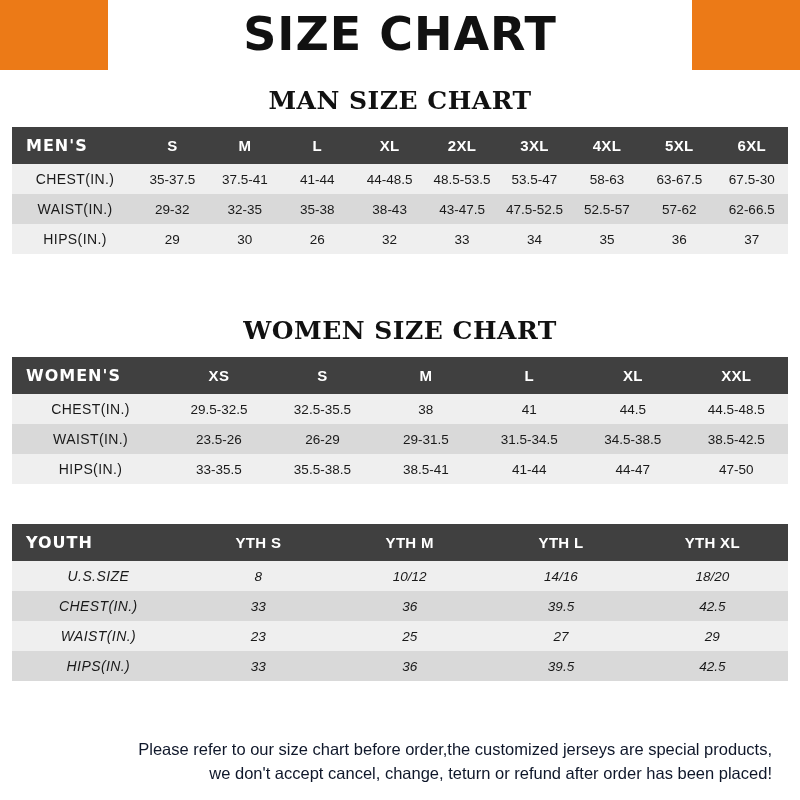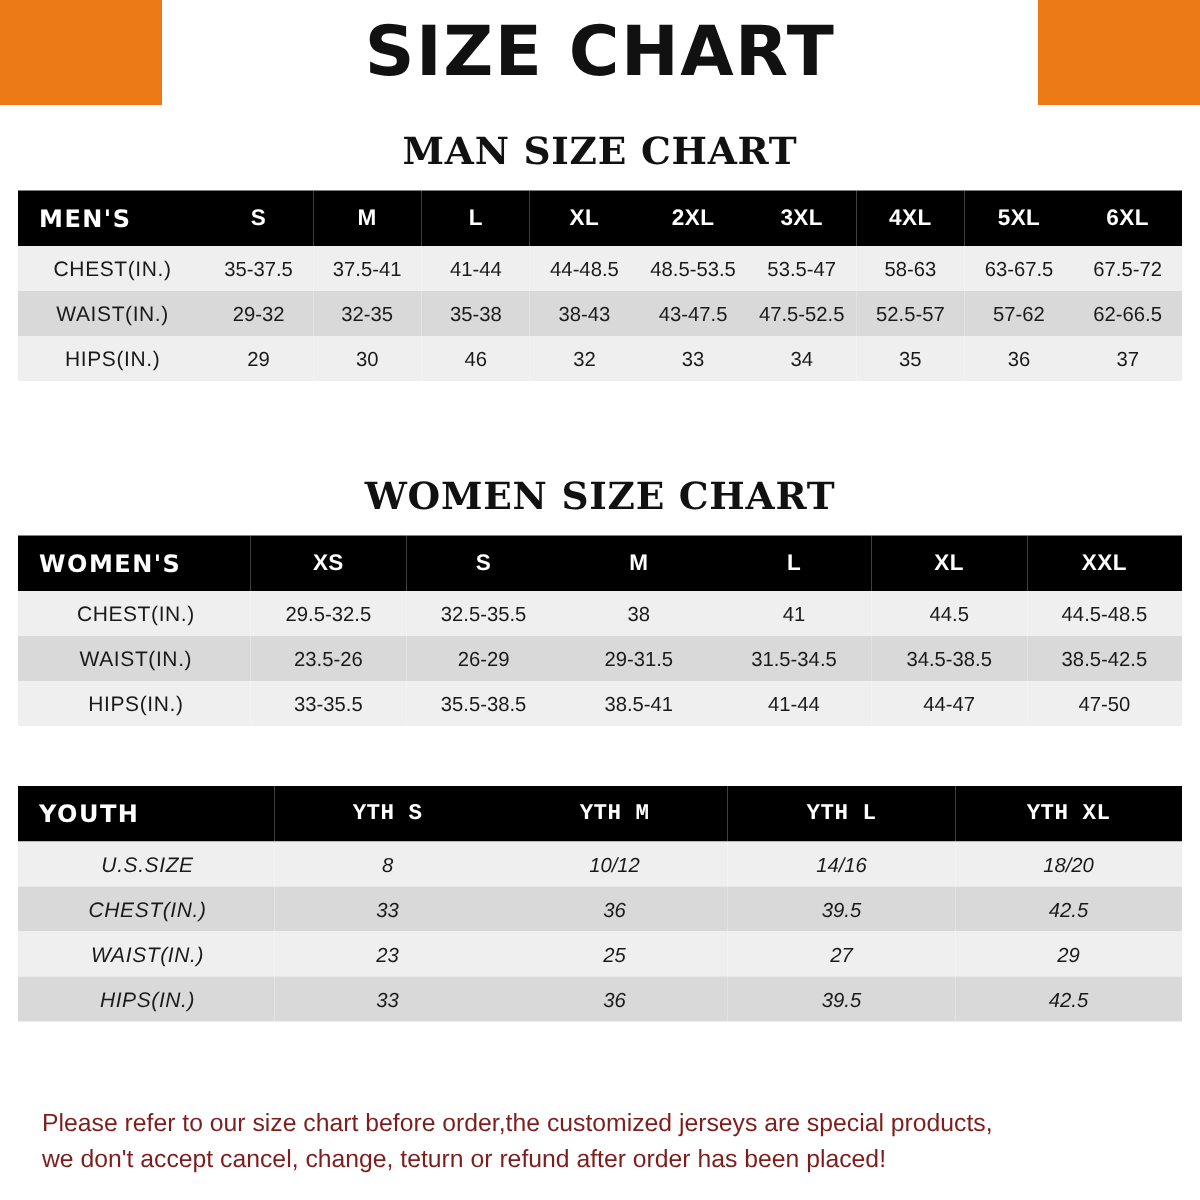--- a/index.html
+++ b/index.html
@@ -76,21 +76,21 @@
     border-collapse: collapse;
     table-layout: fixed;
   }
   table.size-table th,
   table.size-table td {
     text-align: center;
     font-family: "Liberation Sans", sans-serif;
     color: #1a1a1a;
   }
   table.size-table thead th {
-    background: #000000;
+    background: #404040;
     color: #ffffff;
     font-size: 15px;
     font-weight: bold;
     padding: 9px 2px;
     letter-spacing: 0.3px;
   }
   table.size-table thead th.rowhead {
     text-align: left;
     padding-left: 14px;
     font-family: "DejaVu Sans", sans-serif;
@@ -109,31 +109,31 @@
     text-align: center;
     font-size: 14px;
     letter-spacing: 0.4px;
     padding-left: 4px;
     margin-left: 34px;
   }
   
   .tbl-men col.c0 { width: 16%; }
   .tbl-women col.c0 { width: 20%; }
   .tbl-youth col.c0 { width: 22%; }
-  .tbl-youth thead th { font-size: 16px; padding: 11px 2px; font-family: Liberation Mono, monospace; }
+  .tbl-youth thead th { font-size: 16px; padding: 11px 2px; }
   .tbl-youth tbody td { font-size: 14.5px; padding: 10px 2px; font-style: italic; }
   .tbl-women thead th { font-size: 16px; padding: 11px 2px; }
   .tbl-women tbody td { font-size: 14px; padding: 9px 2px; }
 
   
   .footer-note {
     margin-top: auto;
     padding: 12px 16px 14px 16px;
-    text-align: left;
-    color: #7f1d1d;
+    text-align: right;
+    color: #0f172a;
     font-family: "Liberation Sans", sans-serif;
     font-size: 16.5px;
     line-height: 1.45;
   }
   .footer-note .line { display: block; }
 </style>
 </head>
 <body>
 
 <div class="page">
@@ -178,39 +178,39 @@
           <tr>
             <td class="rowhead">CHEST(IN.)</td>
             <td>35-37.5</td>
             <td>37.5-41</td>
             <td>41-44</td>
             <td>44-48.5</td>
             <td>48.5-53.5</td>
             <td>53.5-47</td>
             <td>58-63</td>
             <td>63-67.5</td>
-            <td>67.5-72</td>
+            <td>67.5-30</td>
           </tr>
           <tr>
             <td class="rowhead">WAIST(IN.)</td>
             <td>29-32</td>
             <td>32-35</td>
             <td>35-38</td>
             <td>38-43</td>
             <td>43-47.5</td>
             <td>47.5-52.5</td>
             <td>52.5-57</td>
             <td>57-62</td>
             <td>62-66.5</td>
           </tr>
           <tr>
             <td class="rowhead">HIPS(IN.)</td>
             <td>29</td>
             <td>30</td>
-            <td>46</td>
+            <td>26</td>
             <td>32</td>
             <td>33</td>
             <td>34</td>
             <td>35</td>
             <td>36</td>
             <td>37</td>
           </tr>
         </tbody>
       </table>
     </div>

